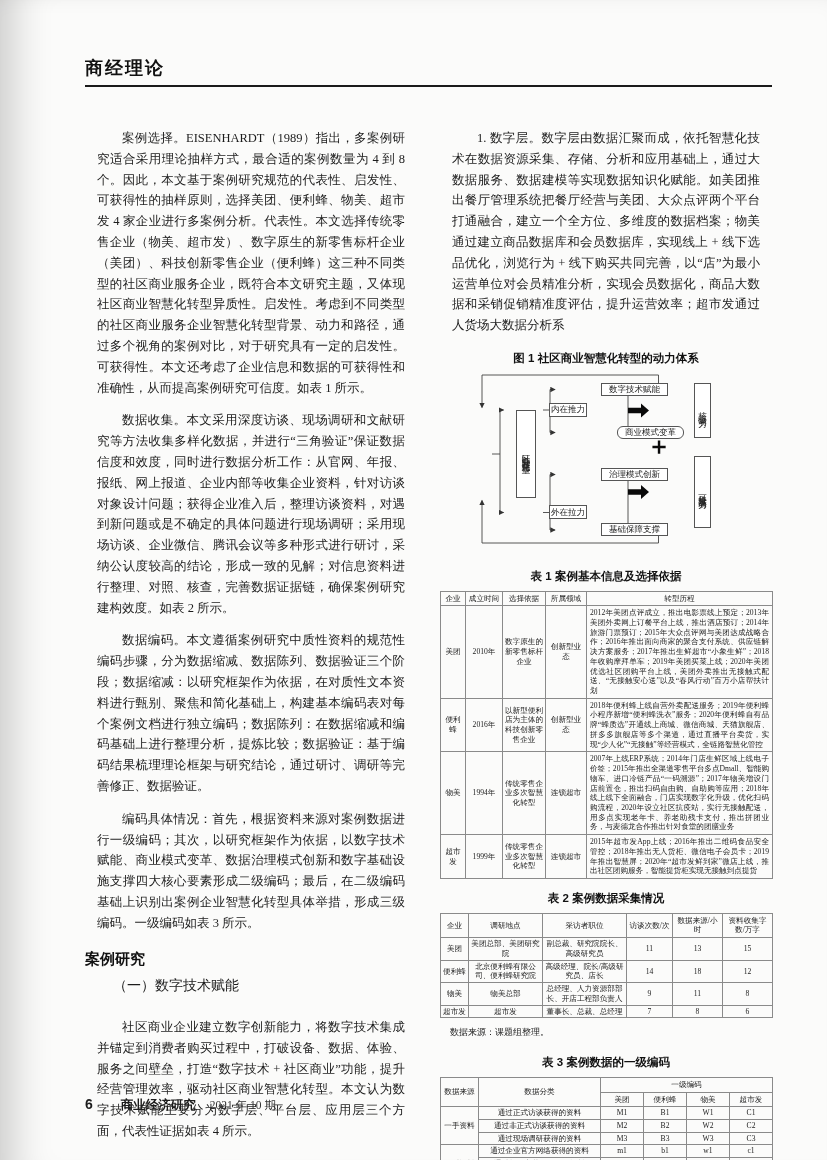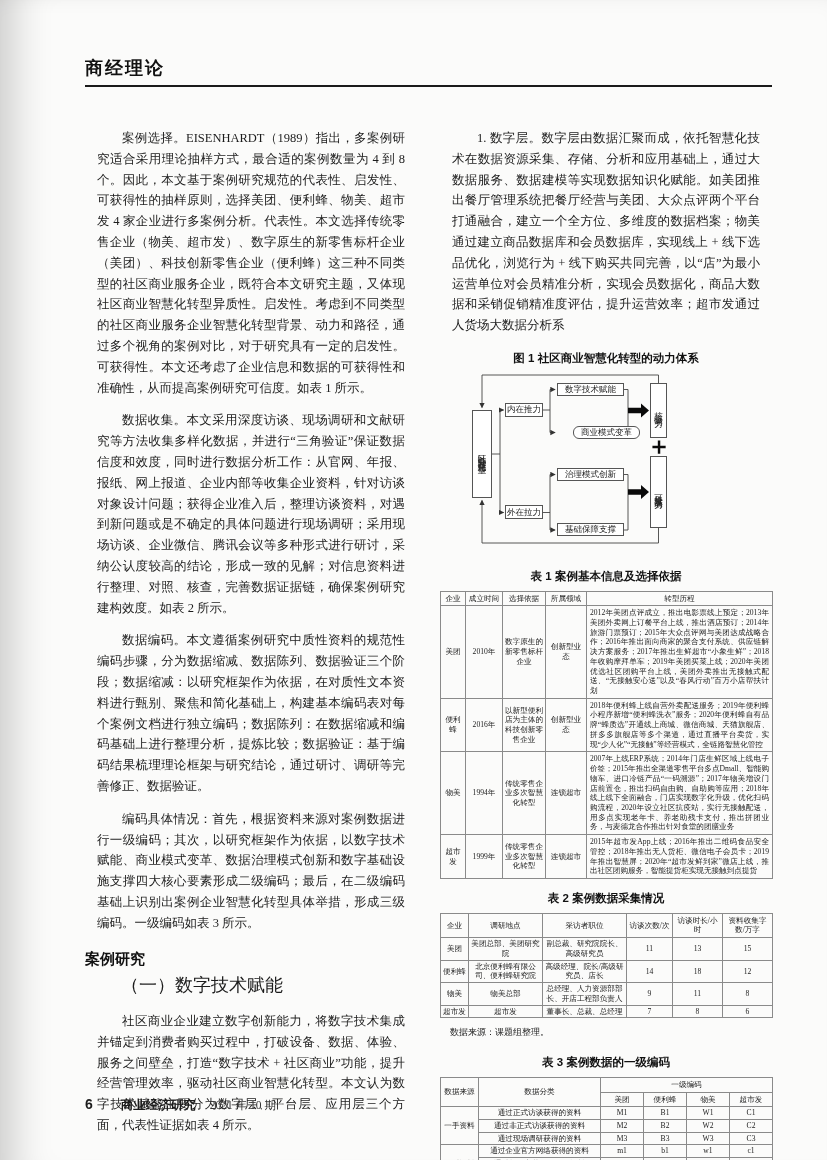--- a/index.html
+++ b/index.html
@@ -18,35 +18,35 @@
 
   .col { position:absolute; top:116px; width:332px; font-size:12.5px; line-height:20.8px; text-align:justify; }
   .col-left { left:85px; }
   .col-right { left:440px; }
   p.body { margin:12px; text-indent:2em; }
 
   .section-heading {
     margin:16px 0 6px; font-family:"Liberation Sans","DejaVu Sans",sans-serif;
     font-weight:bold; font-size:15px; color:#111;
   }
-  .subsection { margin:0 0 14px; text-indent:2em; font-size:18px;font-family:Liberation Mono, monospace; }
+  .subsection { margin:0 0 20px; text-indent:2em; font-size:14px; }
 
   .fig-title, .tbl-title {
     text-align:center; font-family:"Liberation Sans","DejaVu Sans",sans-serif;
     font-weight:bold; font-size:11.5px; margin:9px 0 4px; color:#111;
   }
 
   
   .figure { position:relative; width:318px; height:184px; margin:0 auto; }
   .figure svg.wires { position:absolute; left:0; top:0; }
   .fbox {
     position:absolute; box-sizing:border-box; border:1px solid #555; background:#fff;
     display:flex; align-items:center; justify-content:center;
     font-family:"Liberation Sans","DejaVu Sans",sans-serif;
-    font-size:8.5px; line-height:1.05; color:#222; text-align:center;
+    font-size:8.5px; line-height:1.05; color:#222; text-align:center;margin-left:44px;
   }
   .vert { writing-mode:vertical-rl; letter-spacing:1.5px; }
   .plus-sign {
     position:absolute; left:199px; top:62px; width:26px; height:24px;
     display:flex; align-items:center; justify-content:center;
     font-weight:900; font-size:24px; color:#0a0a0a;
     font-family:"Liberation Sans","DejaVu Sans",sans-serif;
   }
 
   
@@ -185,21 +185,21 @@
           <col style="width:46px">
           <col style="width:50px">
           <col style="width:50px">
         </colgroup>
       <tbody>
           <tr class="head">
         <td>企业</td>
         <td>调研地点</td>
         <td>采访者职位</td>
         <td>访谈次数/次</td>
-        <td>访谈时长/小时</td>
+        <td>数据来源/小时</td>
         <td>资料收集字数/万字</td>
       </tr>
       <tr>
         <td>美团</td>
         <td>美团总部、美团研究院</td>
         <td>副总裁、研究院院长、高级研究员</td>
         <td>11</td>
         <td>13</td>
         <td>15</td>
       </tr>

